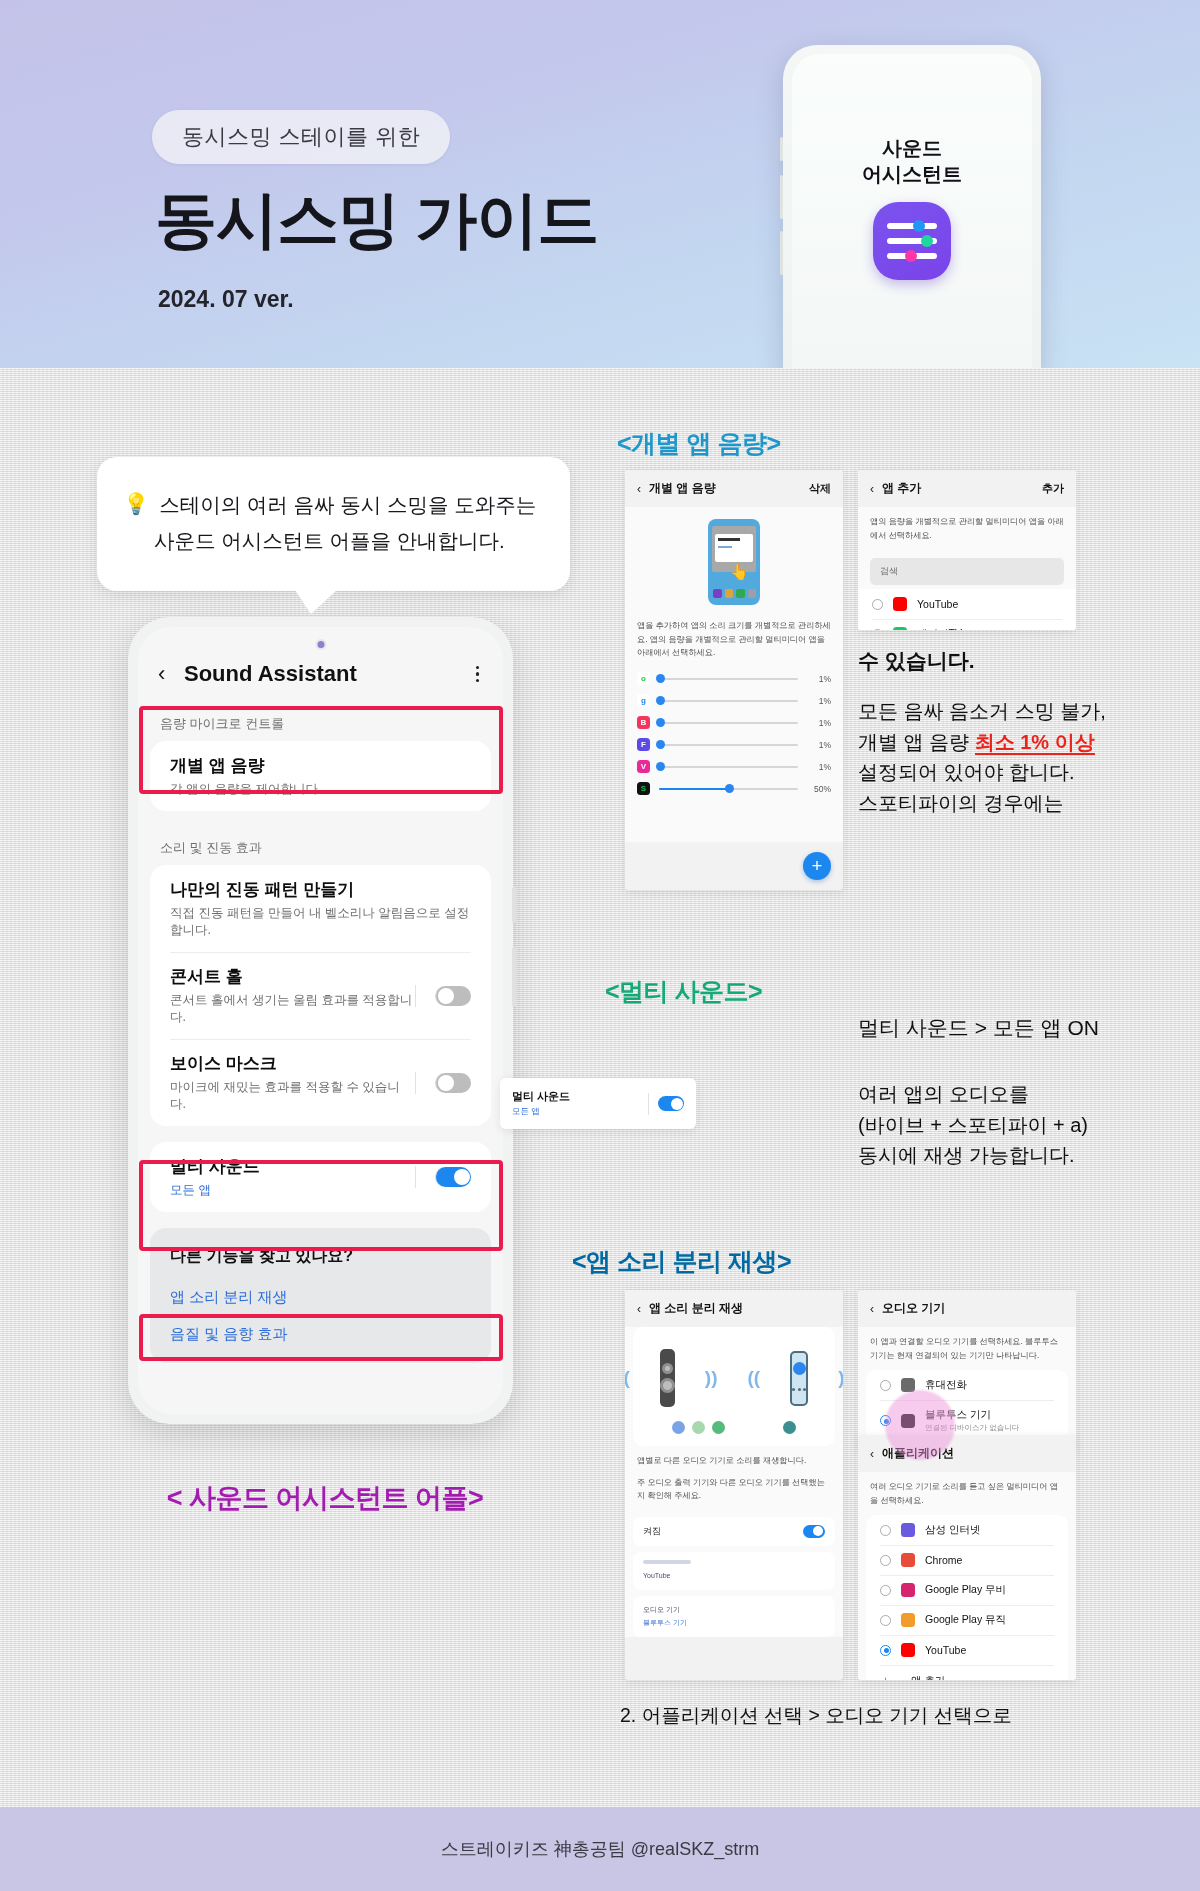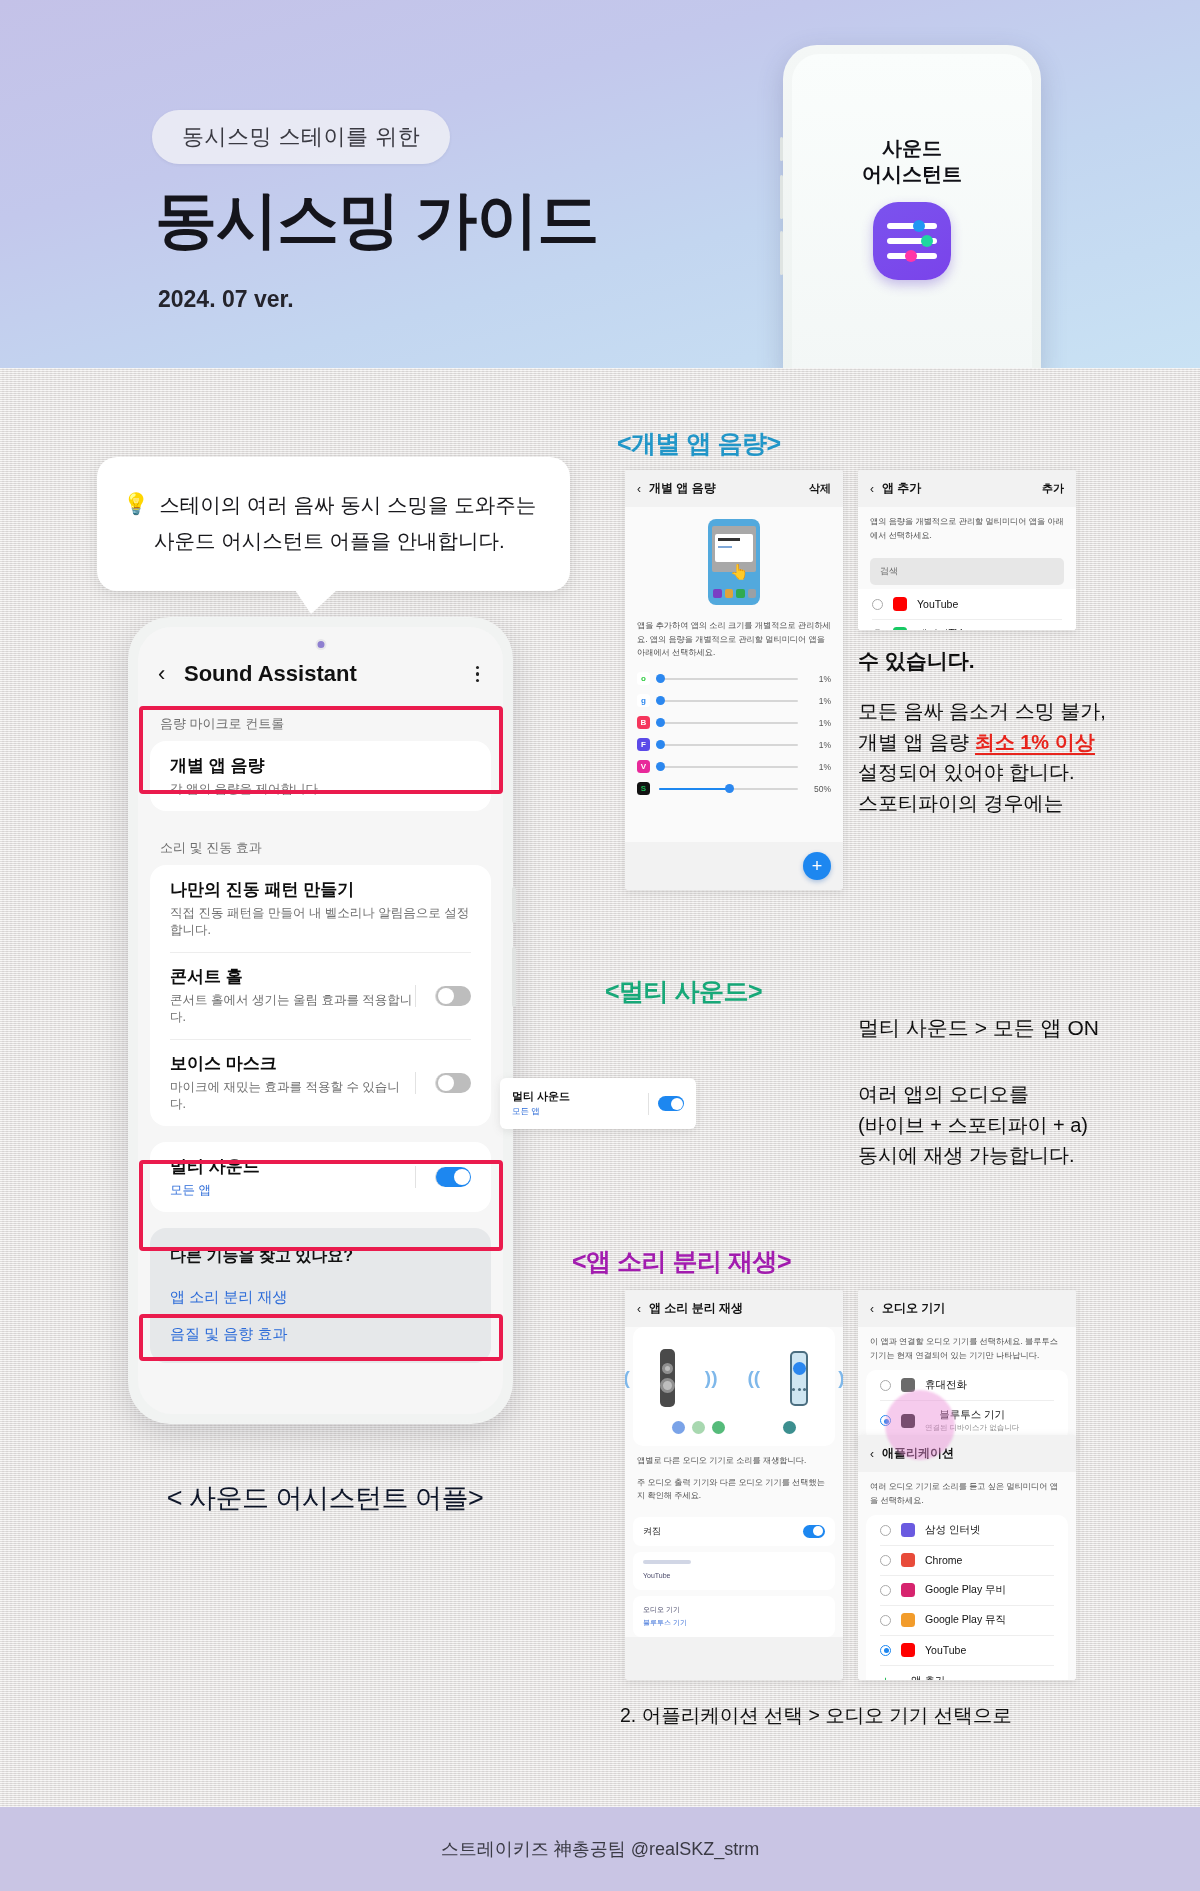--- a/index.html
+++ b/index.html
@@ -172,28 +172,28 @@
     padding: 14px 0 10px 0;
   }
   .mp-footer-q { font-size: 16px; font-weight: 700; color: #111; padding: 4px 20px 12px 20px; }
   .mp-link { font-size: 15px; color: #2c6bd8; padding: 9px 20px; }
 
   
   .hl { position: absolute; border: 4px solid #ea1b4d; border-radius: 4px; z-index: 6; pointer-events: none; }
 
   .phone-caption {
     position: absolute; left: 130px; top: 1480px; width: 390px; text-align: center;
-    font-size: 27px; font-weight: 400; color: #0f172a; z-index: 4; letter-spacing: -.5px;
+    font-size: 27px; font-weight: 700; color: #a21caf; z-index: 4; letter-spacing: -.5px;
   }
 
   
   .sec-head { position: absolute; font-size: 25px; font-weight: 700; z-index: 4; letter-spacing: -.5px; }
   .sec-head.blue { color: #2196c8; }
   .sec-head.green { color: #17a878; }
-  .sec-head.pink { color: #a21caf; }
+  .sec-head.pink { color: #0369a1; }
 
   
   .shot { position: absolute; background: #f2f2f2; border-radius: 3px; z-index: 3;
           box-shadow: 0 2px 8px rgba(120,120,120,.18); overflow: hidden; }
   .shot-bar { display: flex; align-items: center; padding: 10px 12px; background: #f2f2f2; }
   .shot-back { font-size: 12px; color: #1b1b1b; margin-right: 8px; }
   .shot-title { font-size: 12px; font-weight: 700; color: #131313; flex: 1; }
   .shot-action { font-size: 11px; color: #131313; font-weight: 700; }
   .shot-body { background: #fafafa; }
   .shot-desc { font-size: 8.2px; color: #4e4e4e; line-height: 1.65; padding: 8px 12px; }
@@ -609,21 +609,21 @@
   </div>
 </div>
 
 <div class="shot" style="left:858px; top:1290px; width:218px; height:160px;">
   <div class="shot-bar">
     <span class="shot-back">‹</span>
     <span class="shot-title">오디오 기기</span>
   </div>
   <div class="shot-body">
     <div class="shot-desc">이 앱과 연결할 오디오 기기를 선택하세요. 블루투스 기기는 현재 연결되어 있는 기기만 나타납니다.</div>
-    <div class="shot-card" style="border-radius:10px;margin:0 8px;text-align:center;" id="device-list">
+    <div class="shot-card" style="border-radius:10px;margin:0 8px;" id="device-list">
         <div class="opt-row">
           <span class="radio"></span>
           <span class="app-ico" style="width: 14px; height: 14px; background: rgb(107, 107, 107);"></span>
           <span>
             <div class="opt-label">휴대전화</div>
           </span>
         </div>
         <div class="opt-row">
           <span class="radio sel"></span>
           <span class="app-ico" style="width: 14px; height: 14px; background: rgb(27, 27, 27);"></span>

